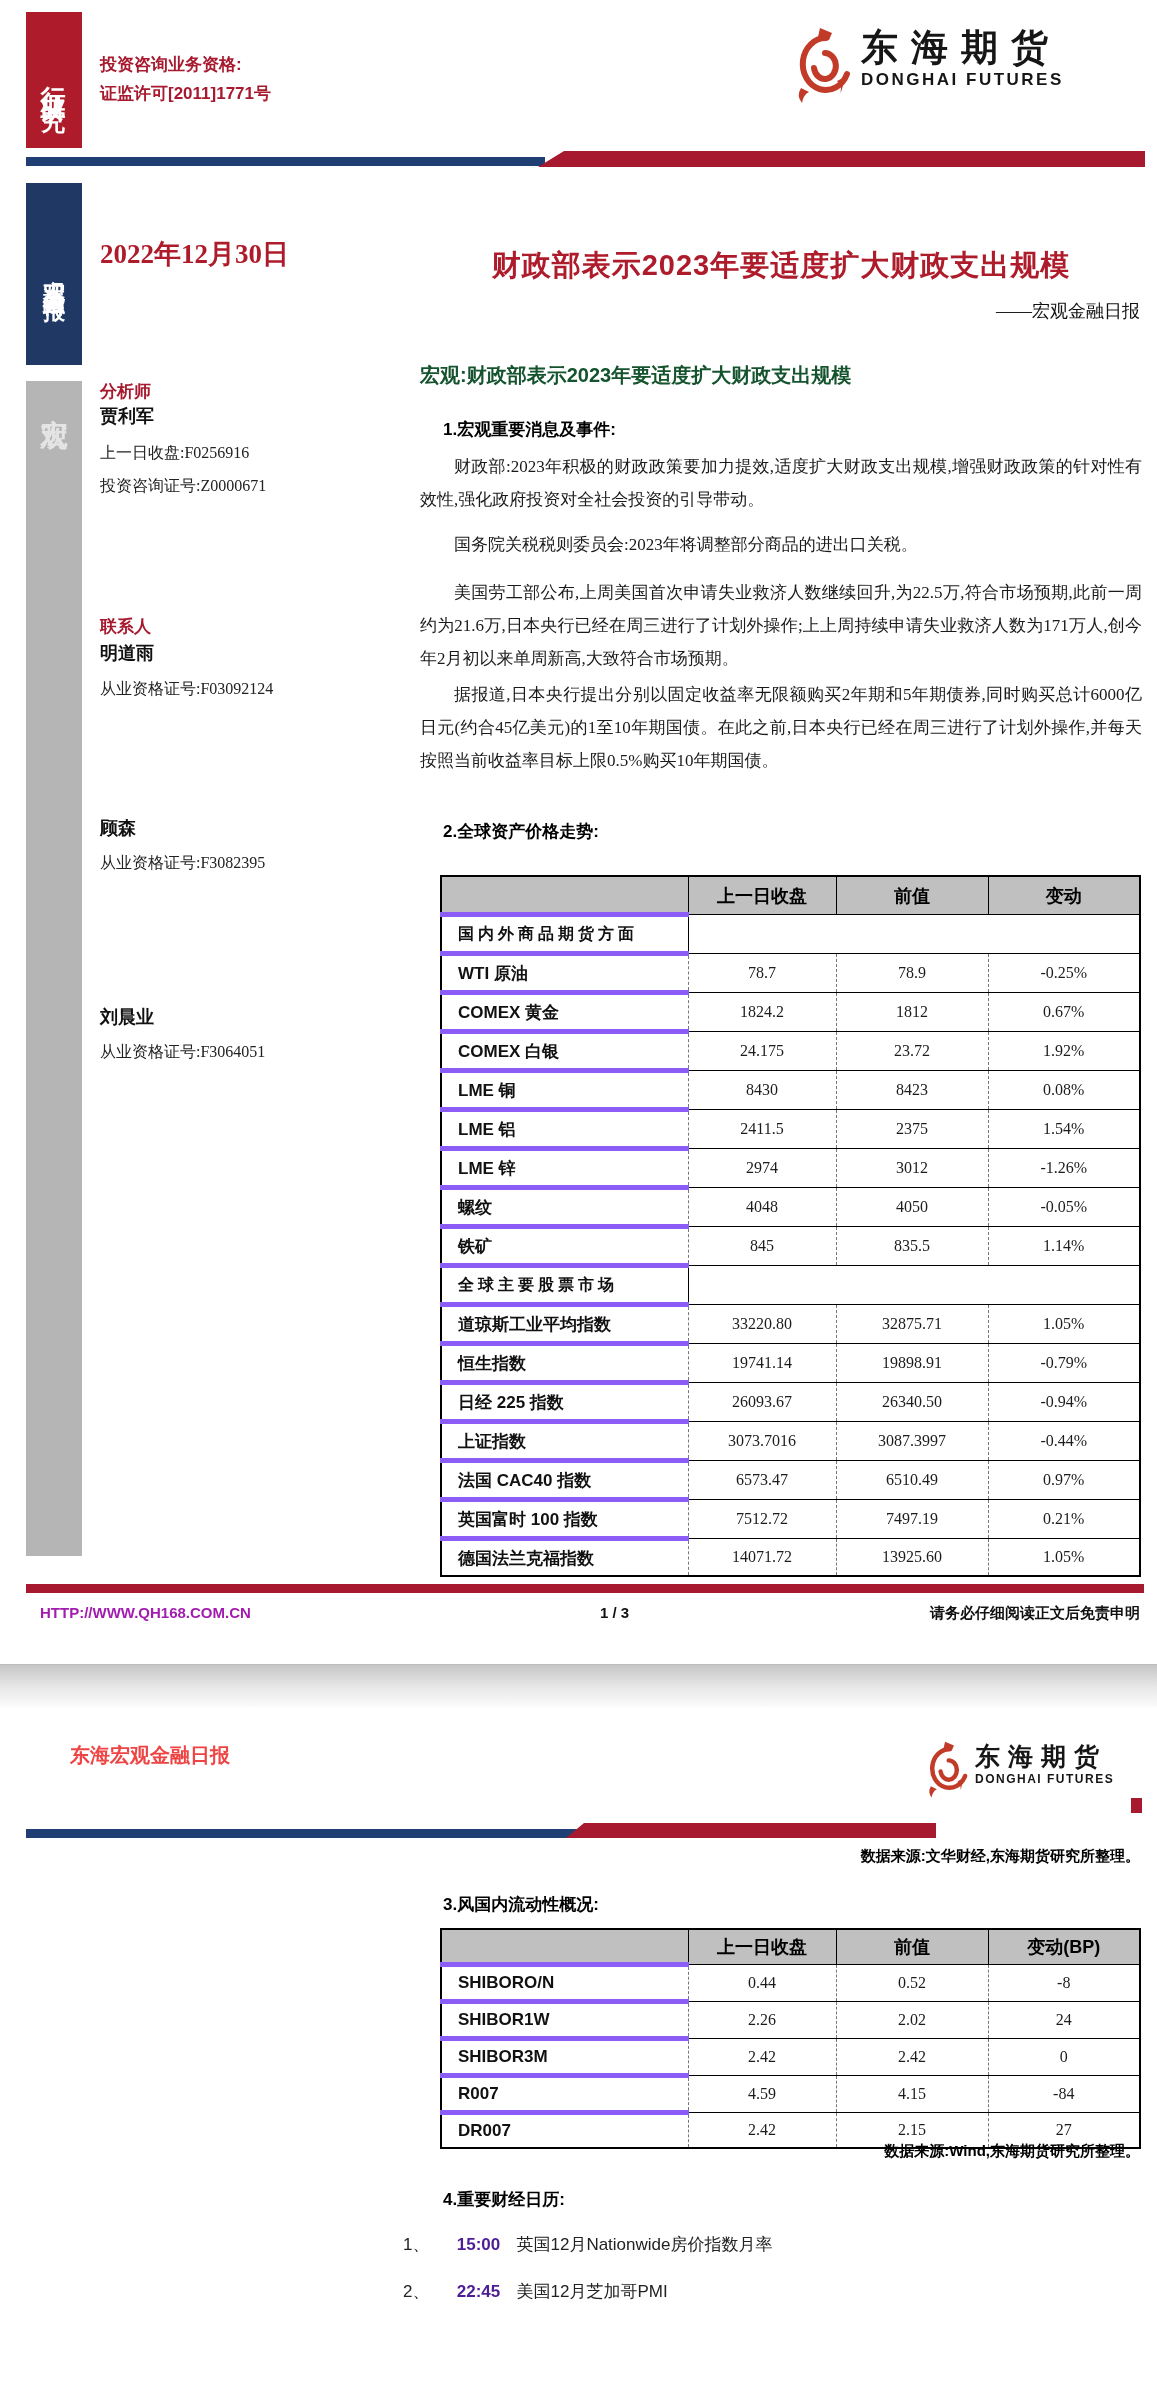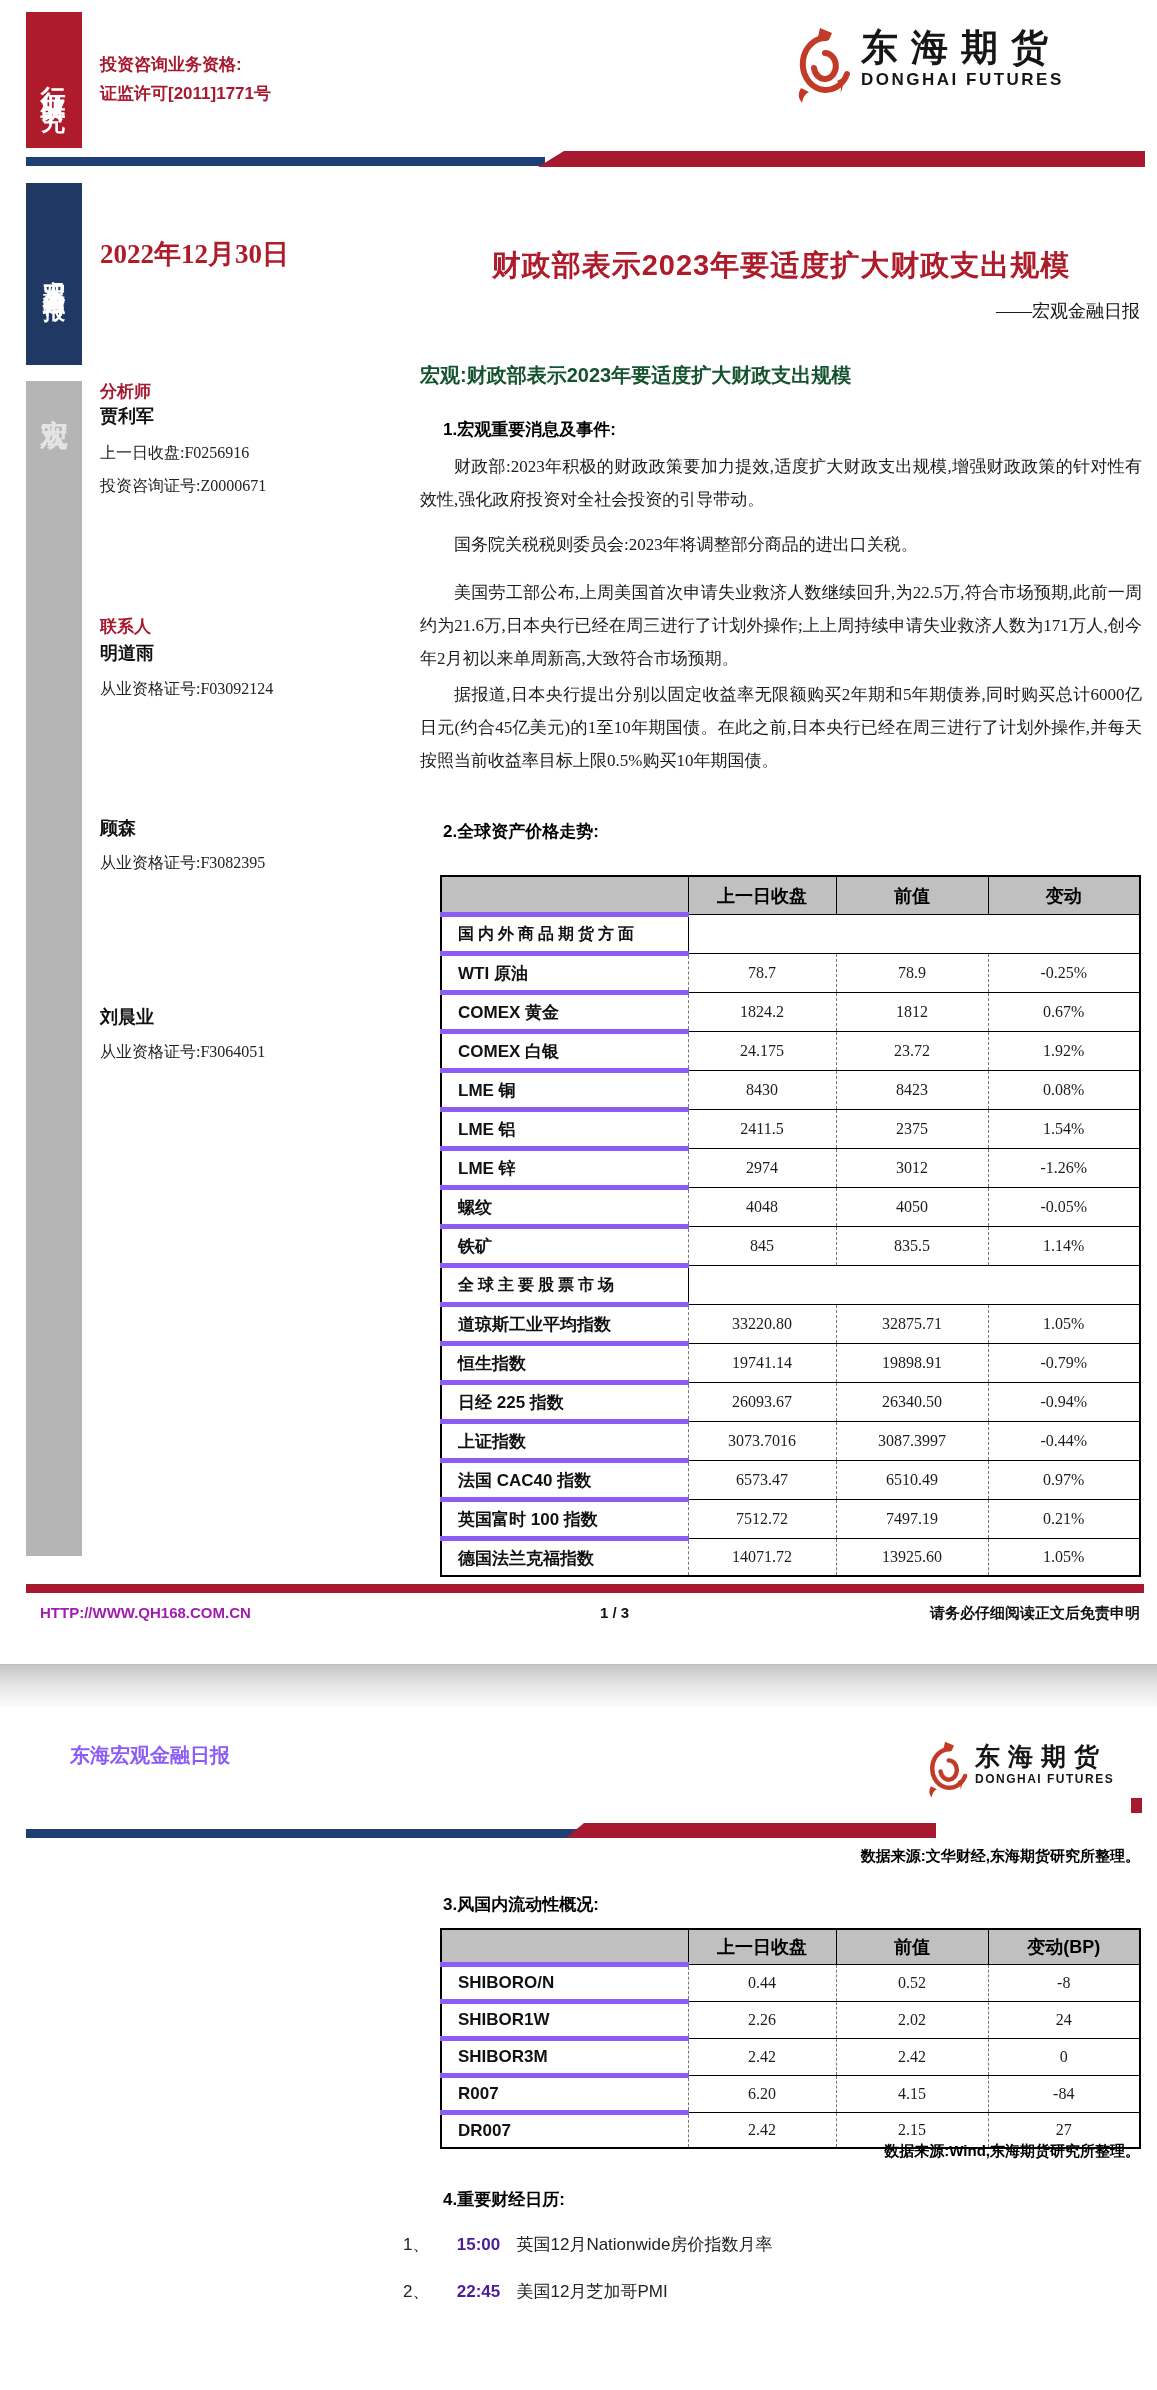--- a/index.html
+++ b/index.html
@@ -50,21 +50,21 @@
     font-size:16px;letter-spacing:4px;}
   td.sec-rest{border-top:1px solid #000;}
   
   .bar-footer{left:26px;top:1584px;width:1118px;height:9px;background:#A6192E;}
   .f-url{left:40px;top:1604px;font-size:15px;font-weight:bold;color:#a21caf;text-decoration:none;}
   .f-page{left:0;top:1604px;width:1157px;text-align:center;font-size:15px;font-weight:bold;padding-left:36px;}
   .f-notice{left:780px;top:1604px;width:360px;text-align:right;font-size:15px;font-weight:bold;}
   .separator{left:0;top:1664px;width:1157px;height:42px;
     background:linear-gradient(180deg,#c6c6c6 0%,#e9e9e9 55%,#fbfbfb 100%);border-top:1px solid #bdbdbd;}
   
-  .p2-title{left:70px;top:1742px;font-size:20px;font-weight:bold;color:#8b5cf6;}
+  .p2-title{left:70px;top:1742px;font-size:20px;font-weight:bold;color:#ef4444;}
   .bar2-blue{left:26px;top:1829px;width:552px;height:9px;background:#1F3F74;}
   .bar2-red{left:566px;top:1823px;width:370px;height:15px;background:#A6192E;
     clip-path:polygon(18px 0,100% 0,100% 100%,0 100%);}
   .logo2{left:925px;top:1740px;display:flex;align-items:flex-start;}
   .logo2 .ltxt{margin-left:4px;}
   .logo-cn2{font-size:25px;font-weight:bold;letter-spacing:8px;color:#161616;white-space:nowrap;line-height:32px;}
   .logo-en2{font-size:12px;font-weight:bold;letter-spacing:1.5px;color:#161616;white-space:nowrap;}
   .red-square{left:1131px;top:1798px;width:11px;height:15px;background:#A6192E;}
   .src-note{width:520px;text-align:right;font-size:15px;font-weight:bold;color:#000;left:620px;}
   .cal{left:403px;font-size:17px;color:#222;}
@@ -318,21 +318,21 @@
       <td class="num">24</td>
     </tr>
     <tr>
       <td class="lbl">SHIBOR3M</td>
       <td class="num">2.42</td>
       <td class="num">2.42</td>
       <td class="num">0</td>
     </tr>
     <tr>
       <td class="lbl">R007</td>
-      <td class="num">6.20</td>
+      <td class="num">4.59</td>
       <td class="num">4.15</td>
       <td class="num">-84</td>
     </tr>
     <tr>
       <td class="lbl">DR007</td>
       <td class="num">2.42</td>
       <td class="num">2.15</td>
       <td class="num">27</td>
     </tr>
   </tbody>

